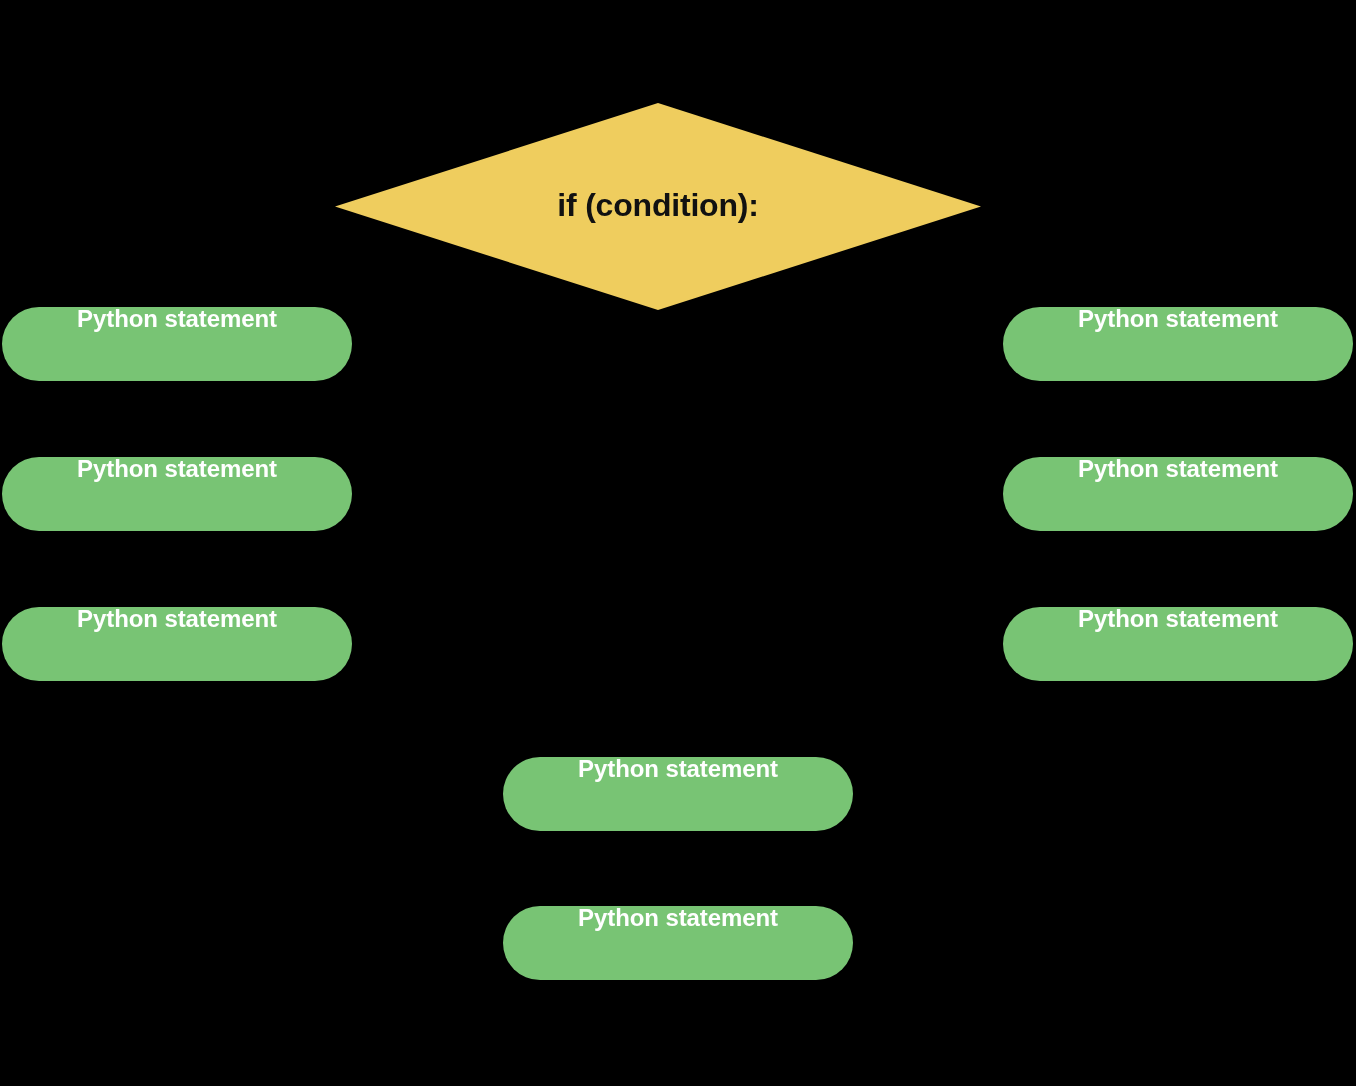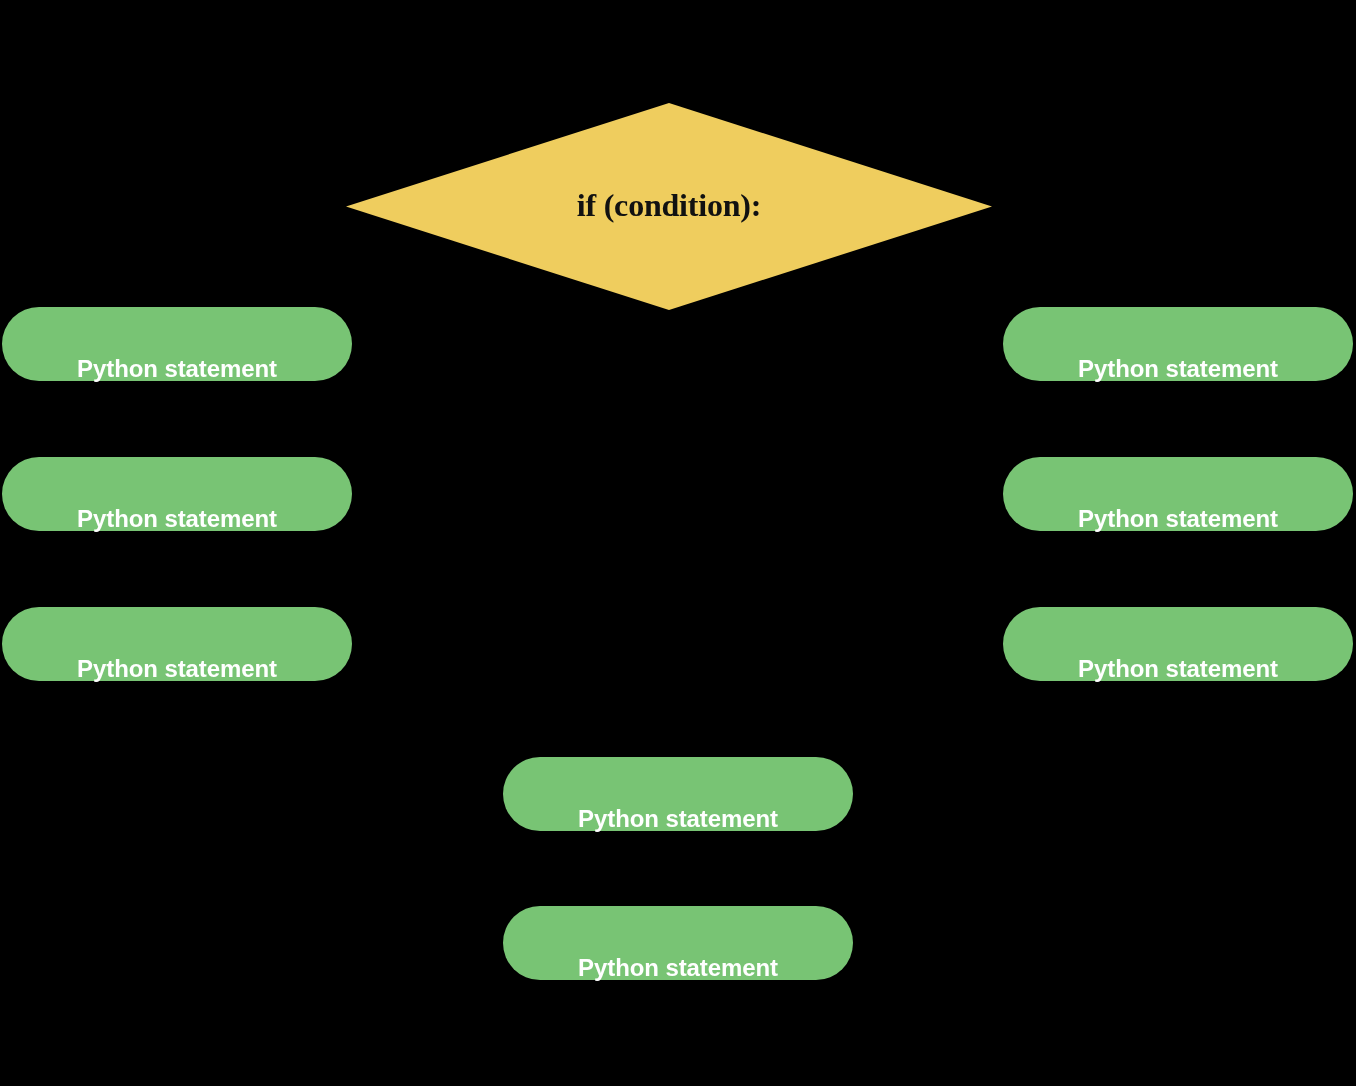--- a/index.html
+++ b/index.html
@@ -15,25 +15,24 @@
     position: relative;
     width: 1356px;
     height: 1086px;
     background: #000000;
     overflow: hidden;
   }
 
   
   .decision-node {
     position: absolute;
-    left: 346px;
+    left: 335px;
     top: 103px;
     width: 646px;
     height: 207px;
-    font-family: Liberation Serif, serif;
   }
   .decision-node .diamond-shape {
     position: absolute;
     inset: 0;
     background: #EFCD5E;
     clip-path: polygon(50% 0%, 100% 50%, 50% 100%, 0% 50%);
     -webkit-clip-path: polygon(50% 0%, 100% 50%, 50% 100%, 0% 50%);
   }
   .decision-node .diamond-label {
     position: absolute;
@@ -50,21 +49,21 @@
     box-sizing: border-box;
   }
 
   
   .statement-pill {
     position: absolute;
     height: 74px;
     background: #78C474;
     border-radius: 37px;
     display: flex;
-    align-items: flex-end;
+    align-items: flex-start;
     justify-content: center;
     box-sizing: border-box;
   }
   .statement-pill .pill-label {
     color: #FFFFFF;
     font-size: 24px;
     font-weight: bold;
     letter-spacing: -0.1px;
     white-space: nowrap;
     line-height: 1;

